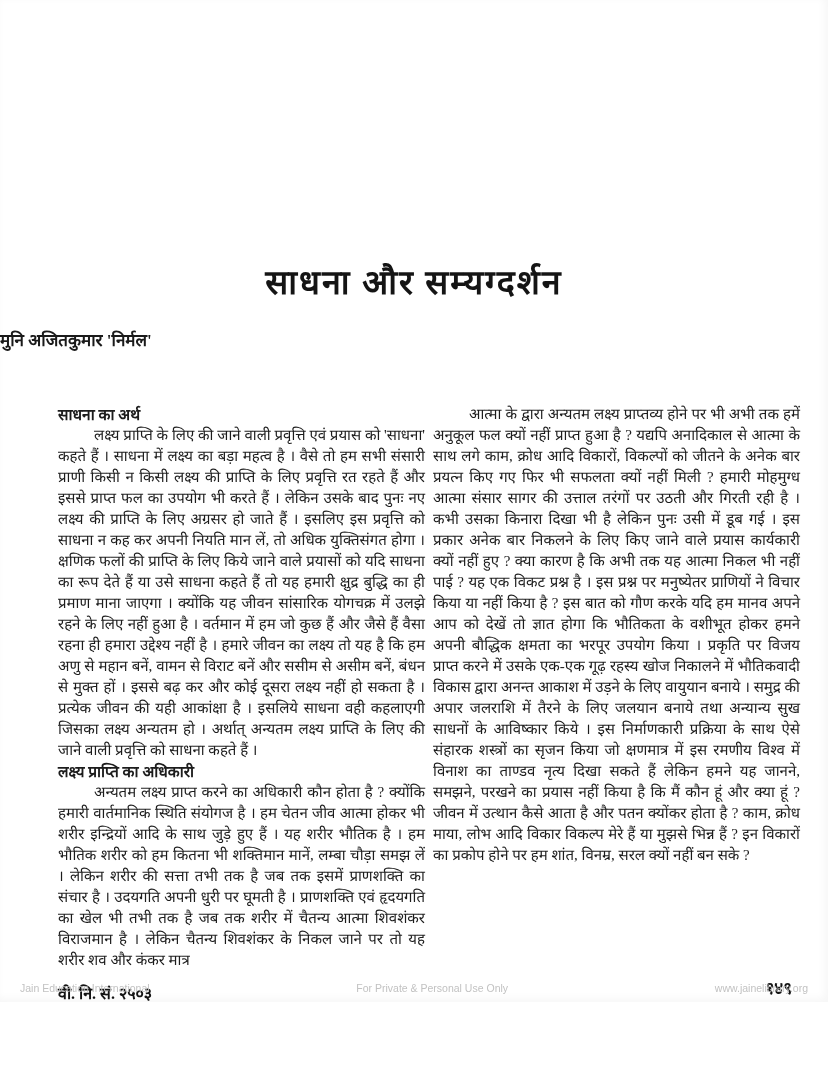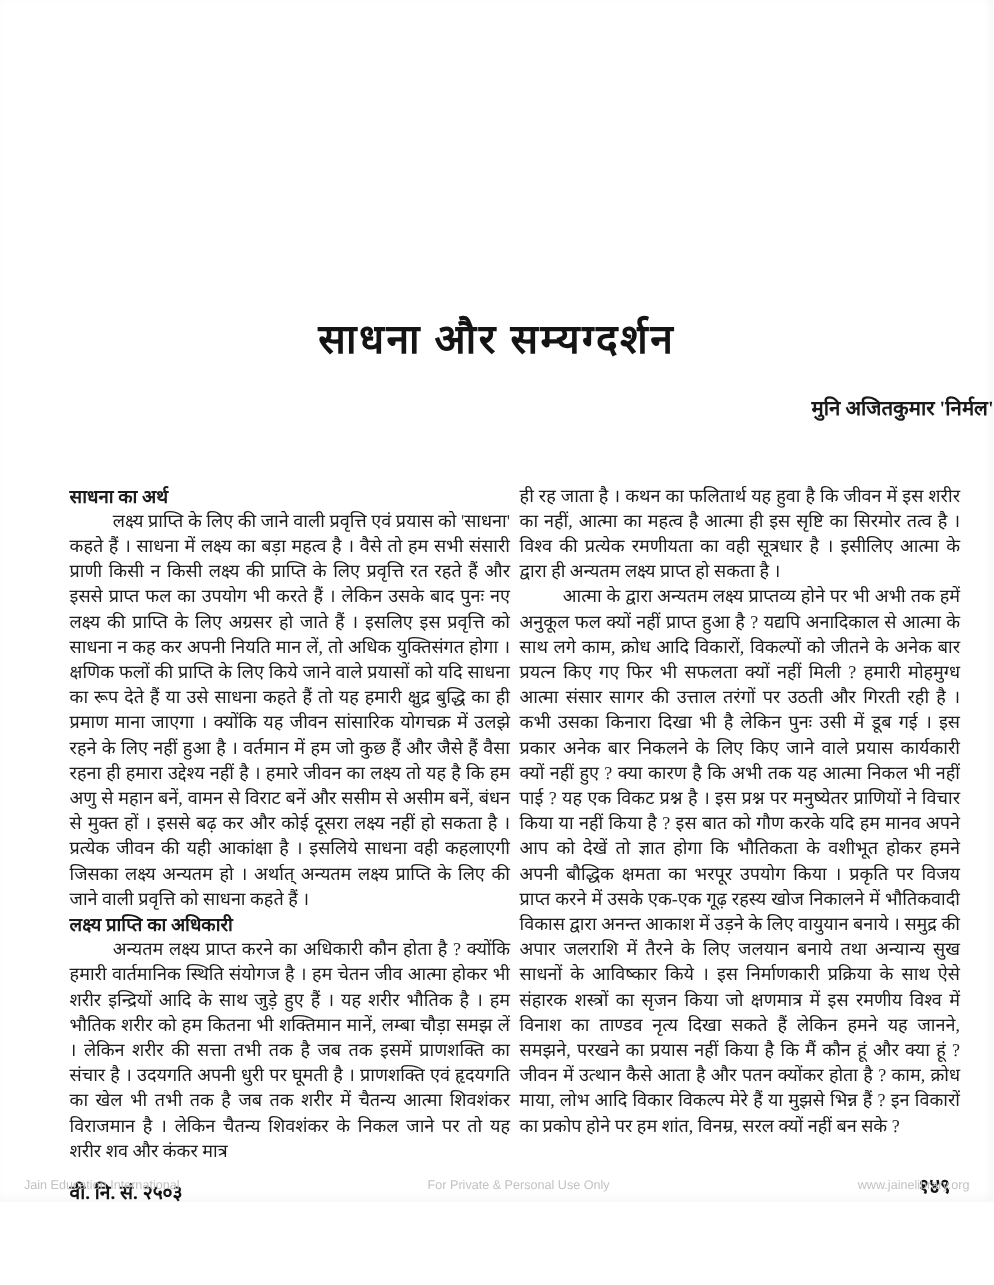--- a/index.html
+++ b/index.html
@@ -33,21 +33,21 @@
     font-size: 34px;
     font-weight: bold;
     letter-spacing: 2px;
     color: #141414;
   }
   .author-line {
     position: absolute;
     top: 328px;
     left: 0;
     width: 100%;
-    text-align: right;
+    text-align: left;
     font-size: 17px;
     font-weight: bold;
     color: #1a1a1a;
   }
   .columns {
     position: absolute;
     top: 380px;
     left: 58px;
     width: 742px;
     display: flex;
@@ -115,21 +115,20 @@
   <div class="author-line">मुनि अजितकुमार 'निर्मल'</div>
 
   <div class="columns">
     <div class="column">
         <div class="col-heading">साधना का अर्थ</div>
         <div class="col-para">लक्ष्य प्राप्ति के लिए की जाने वाली प्रवृत्ति एवं प्रयास को 'साधना' कहते हैं । साधना में लक्ष्य का बड़ा महत्व है । वैसे तो हम सभी संसारी प्राणी किसी न किसी लक्ष्य की प्राप्ति के लिए प्रवृत्ति रत रहते हैं और इससे प्राप्त फल का उपयोग भी करते हैं । लेकिन उसके बाद पुनः नए लक्ष्य की प्राप्ति के लिए अग्रसर हो जाते हैं । इसलिए इस प्रवृत्ति को साधना न कह कर अपनी नियति मान लें, तो अधिक युक्तिसंगत होगा । क्षणिक फलों की प्राप्ति के लिए किये जाने वाले प्रयासों को यदि साधना का रूप देते हैं या उसे साधना कहते हैं तो यह हमारी क्षुद्र बुद्धि का ही प्रमाण माना जाएगा । क्योंकि यह जीवन सांसारिक योगचक्र में उलझे रहने के लिए नहीं हुआ है । वर्तमान में हम जो कुछ हैं और जैसे हैं वैसा रहना ही हमारा उद्देश्य नहीं है । हमारे जीवन का लक्ष्य तो यह है कि हम अणु से महान बनें, वामन से विराट बनें और ससीम से असीम बनें, बंधन से मुक्त हों । इससे बढ़ कर और कोई दूसरा लक्ष्य नहीं हो सकता है । प्रत्येक जीवन की यही आकांक्षा है । इसलिये साधना वही कहलाएगी जिसका लक्ष्य अन्यतम हो । अर्थात् अन्यतम लक्ष्य प्राप्ति के लिए की जाने वाली प्रवृत्ति को साधना कहते हैं ।</div>
         <div class="col-heading">लक्ष्य प्राप्ति का अधिकारी</div>
         <div class="col-para">अन्यतम लक्ष्य प्राप्त करने का अधिकारी कौन होता है ? क्योंकि हमारी वार्तमानिक स्थिति संयोगज है । हम चेतन जीव आत्मा होकर भी शरीर इन्द्रियों आदि के साथ जुड़े हुए हैं । यह शरीर भौतिक है । हम भौतिक शरीर को हम कितना भी शक्तिमान मानें, लम्बा चौड़ा समझ लें । लेकिन शरीर की सत्ता तभी तक है जब तक इसमें प्राणशक्ति का संचार है । उदयगति अपनी धुरी पर घूमती है । प्राणशक्ति एवं हृदयगति का खेल भी तभी तक है जब तक शरीर में चैतन्य आत्मा शिवशंकर विराजमान है । लेकिन चैतन्य शिवशंकर के निकल जाने पर तो यह शरीर शव और कंकर मात्र</div>
       </div>
     <div class="column">
-        <div class="col-cont">ही रह जाता है । कथन का फलितार्थ यह हुवा है कि जीवन में इस शरीर का नहीं, आत्मा का महत्व है आत्मा ही इस सृष्टि का सिरमोर तत्व है । विश्व की प्रत्येक रमणीयता का वही सूत्रधार है । इसीलिए आत्मा के द्वारा ही अन्यतम लक्ष्य प्राप्त हो सकता है ।</div>
         <div class="col-para">आत्मा के द्वारा अन्यतम लक्ष्य प्राप्तव्य होने पर भी अभी तक हमें अनुकूल फल क्यों नहीं प्राप्त हुआ है ? यद्यपि अनादिकाल से आत्मा के साथ लगे काम, क्रोध आदि विकारों, विकल्पों को जीतने के अनेक बार प्रयत्न किए गए फिर भी सफलता क्यों नहीं मिली ? हमारी मोहमुग्ध आत्मा संसार सागर की उत्ताल तरंगों पर उठती और गिरती रही है । कभी उसका किनारा दिखा भी है लेकिन पुनः उसी में डूब गई । इस प्रकार अनेक बार निकलने के लिए किए जाने वाले प्रयास कार्यकारी क्यों नहीं हुए ? क्या कारण है कि अभी तक यह आत्मा निकल भी नहीं पाई ? यह एक विकट प्रश्न है । इस प्रश्न पर मनुष्येतर प्राणियों ने विचार किया या नहीं किया है ? इस बात को गौण करके यदि हम मानव अपने आप को देखें तो ज्ञात होगा कि भौतिकता के वशीभूत होकर हमने अपनी बौद्धिक क्षमता का भरपूर उपयोग किया । प्रकृति पर विजय प्राप्त करने में उसके एक-एक गूढ़ रहस्य खोज निकालने में भौतिकवादी विकास द्वारा अनन्त आकाश में उड़ने के लिए वायुयान बनाये । समुद्र की अपार जलराशि में तैरने के लिए जलयान बनाये तथा अन्यान्य सुख साधनों के आविष्कार किये । इस निर्माणकारी प्रक्रिया के साथ ऐसे संहारक शस्त्रों का सृजन किया जो क्षणमात्र में इस रमणीय विश्व में विनाश का ताण्डव नृत्य दिखा सकते हैं लेकिन हमने यह जानने, समझने, परखने का प्रयास नहीं किया है कि मैं कौन हूं और क्या हूं ? जीवन में उत्थान कैसे आता है और पतन क्योंकर होता है ? काम, क्रोध माया, लोभ आदि विकार विकल्प मेरे हैं या मुझसे भिन्न हैं ? इन विकारों का प्रकोप होने पर हम शांत, विनम्र, सरल क्यों नहीं बन सके ?</div>
       </div>
   </div>
 
   <div class="page-footer-left">वी. नि. सं. २५०३</div>
 
   <div class="page-footer-right">१४९</div>
 
   <div class="bottom-bar">
     <span class="left">Jain Education International</span>

